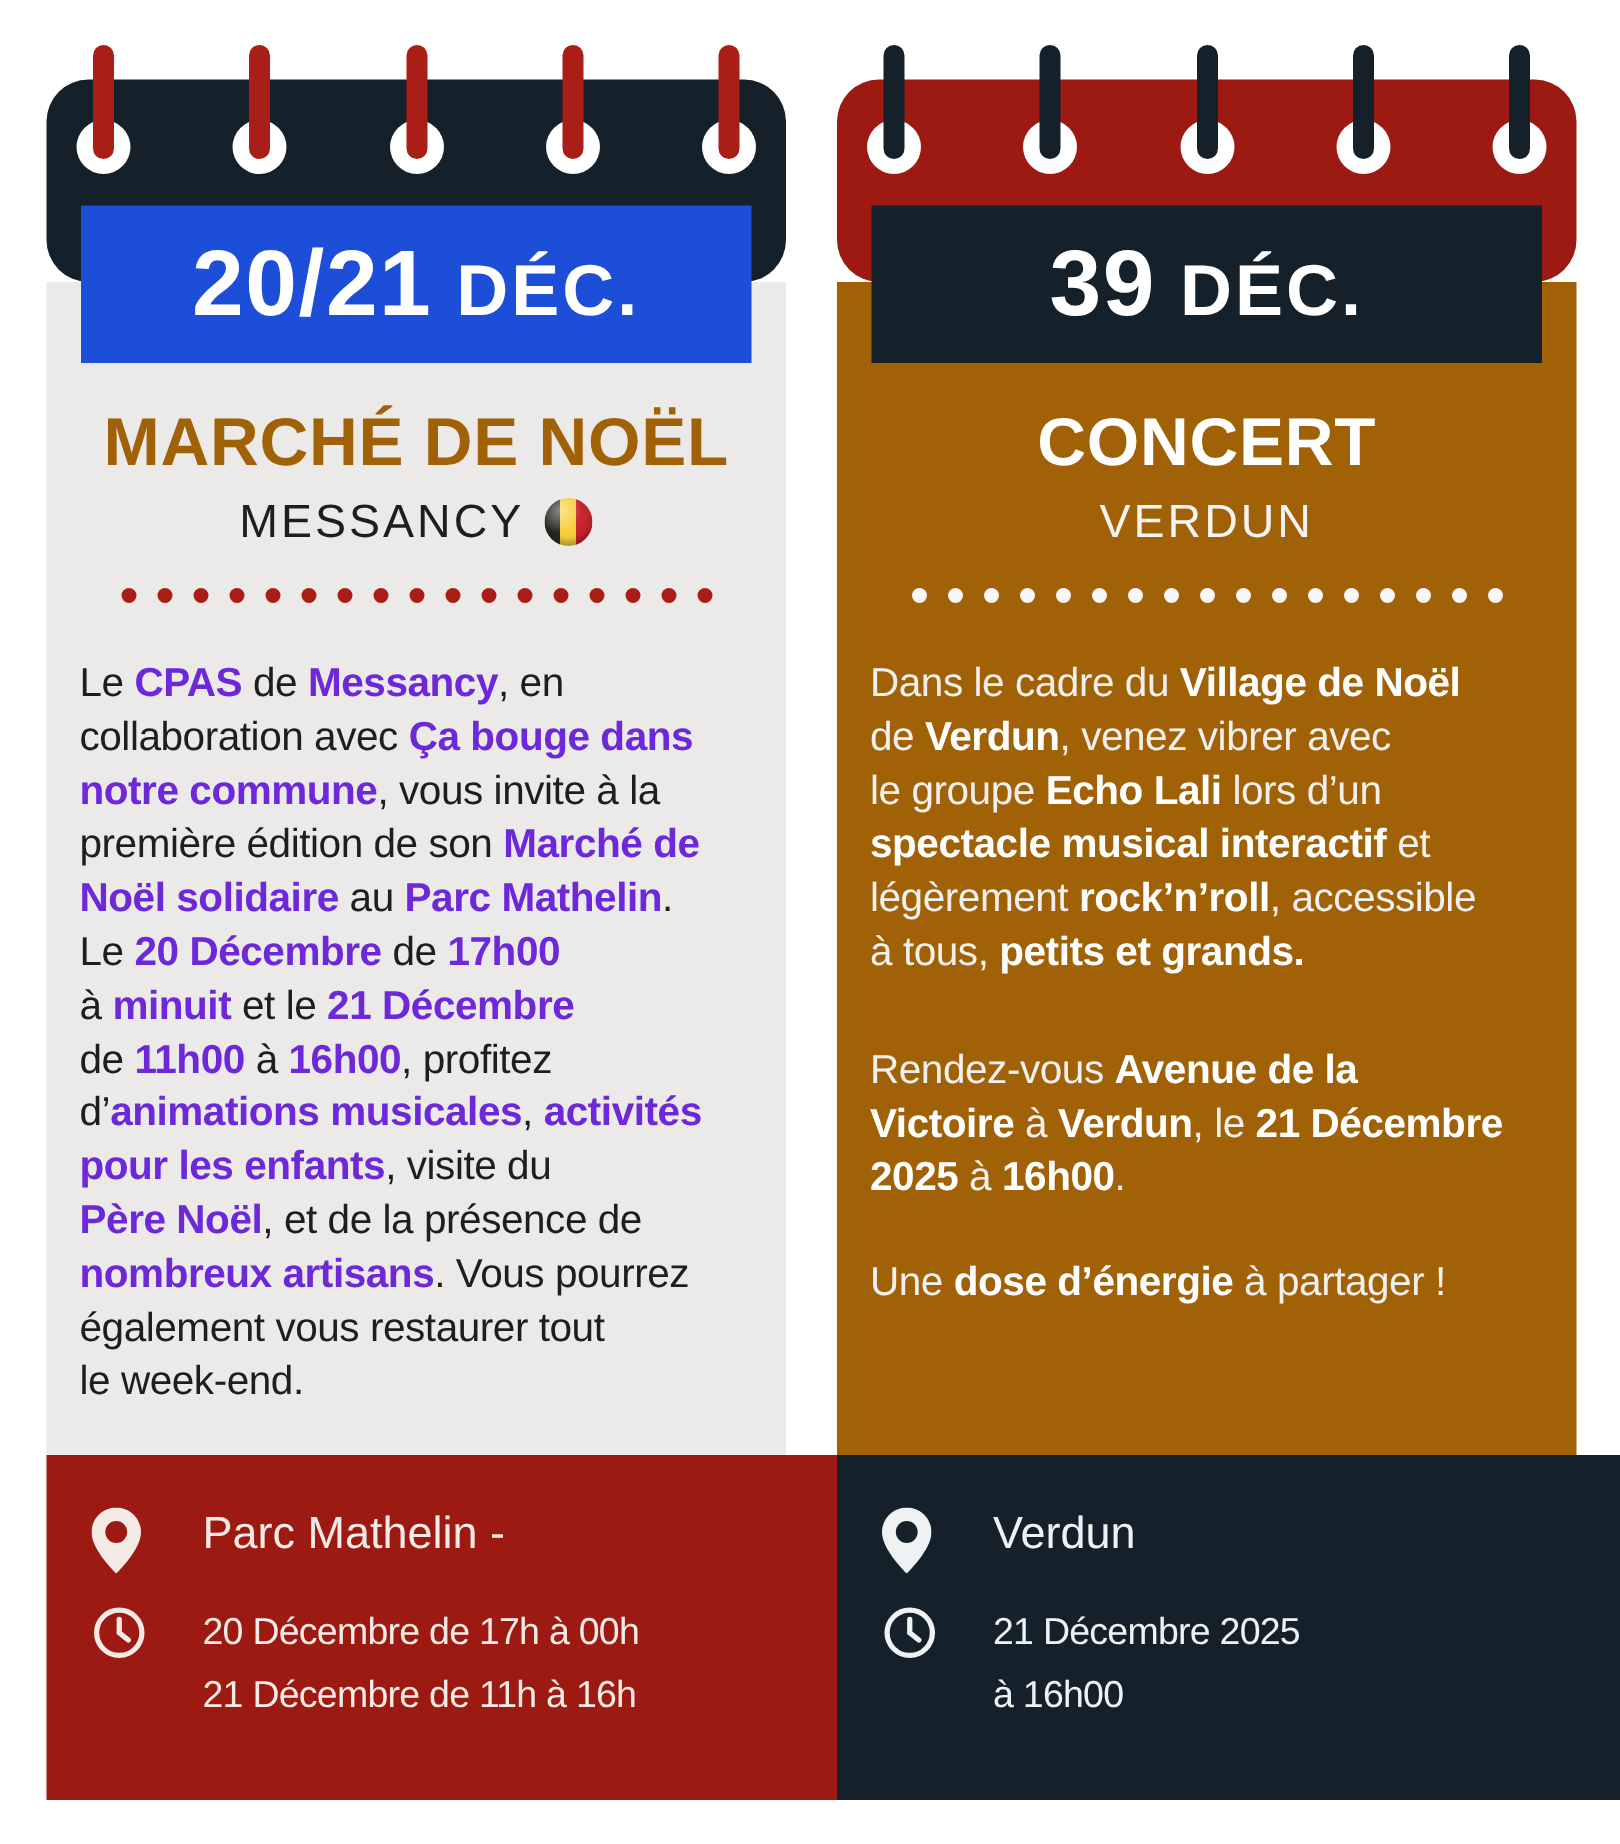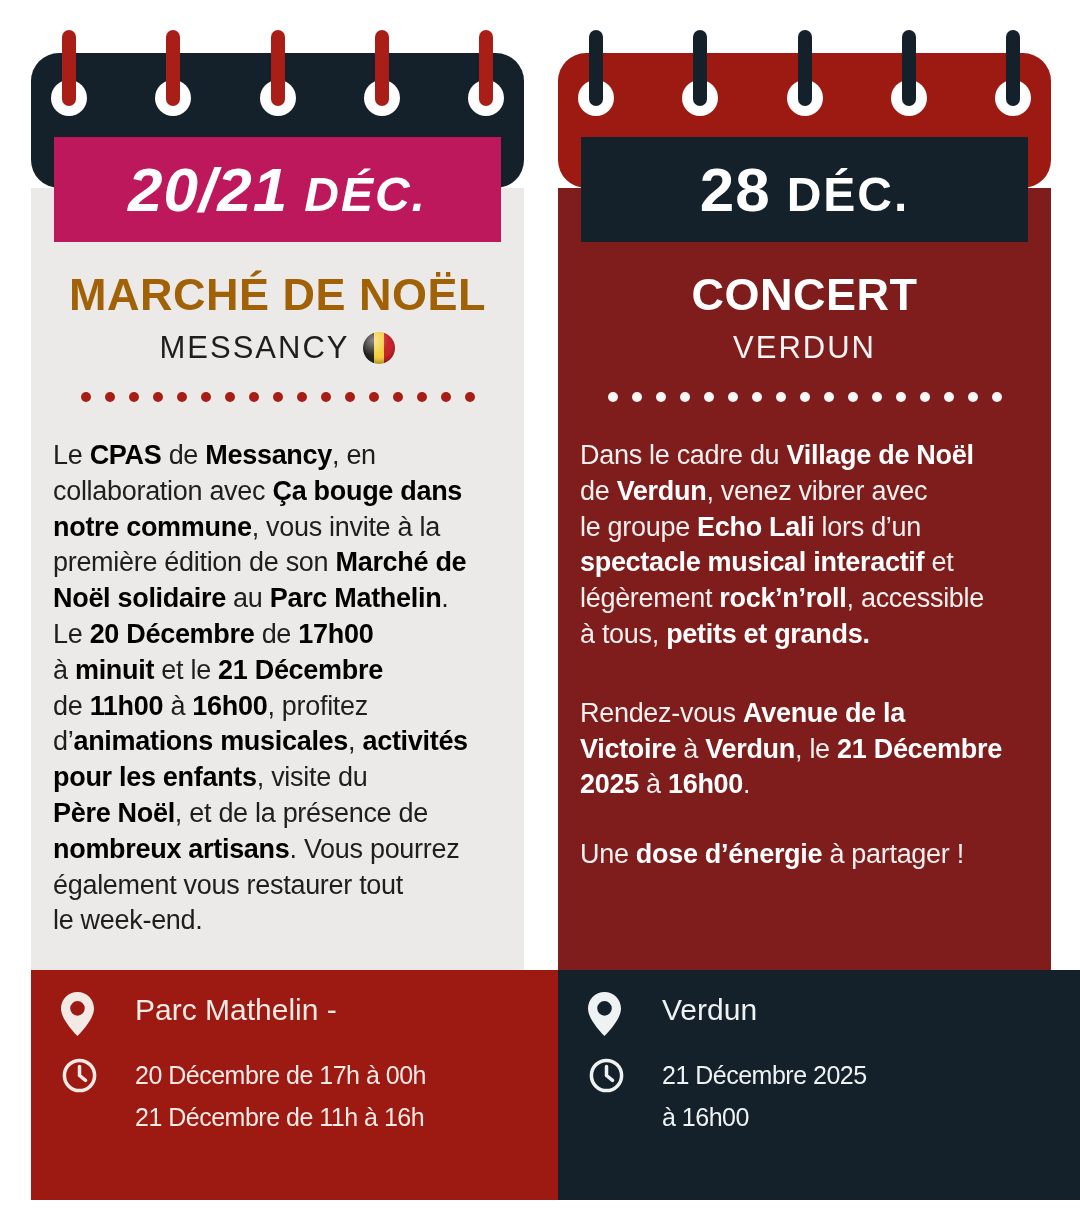--- a/index.html
+++ b/index.html
@@ -21,30 +21,30 @@
           display:flex; justify-content:space-between; padding:0 20px; box-sizing:border-box; z-index:3; }
   .pin { position:relative; width:36px; height:86px; }
   .pin .hole  { position:absolute; bottom:0; left:0; width:36px; height:36px; background:#ffffff; border-radius:50%; }
   .pin .stick { position:absolute; top:0; left:11px; width:14px; height:76px; border-radius:7px; }
   .left  .pin .stick { background:#a91e17; }
   .right .pin .stick { background:#15212a; }
 
   
   .banner { position:absolute; top:137px; left:23px; width:447px; height:105px; z-index:2;
             display:flex; align-items:baseline; justify-content:center; gap:16px; }
-  .left  .banner { background:#be185d;font-style:italic; }
+  .left  .banner { background:#1d4ed8; }
   .right .banner { background:#15212a; }
   .date-main   { font-size:62px; font-weight:800; color:#ffffff; letter-spacing:1px; line-height:105px; }
   .date-suffix { font-size:48px; font-weight:800; color:#ffffff; letter-spacing:2px; }
 
   
   .body { position:absolute; top:188px; left:0; width:493px; height:782px;
           padding:82px 22px 0; box-sizing:border-box; text-align:center; overflow:hidden; }
   .left  .body { background:#ebeae8; color:#1e1e1c; }
-  .right .body { background:#7f1d1d; color:#f1f0ef; }
+  .right .body { background:#a16207; color:#f1f0ef; }
 
   .event-title { font-size:45px; font-weight:800; letter-spacing:0.5px; line-height:50px; }
   .left  .event-title { color:#a16207; }
   .right .event-title { color:#ffffff; }
 
   .subtitle-row { margin-top:10px; display:flex; align-items:center; justify-content:center; gap:14px;
                   font-size:31px; letter-spacing:2px; line-height:36px; }
   .right .subtitle-row { color:#f5f4f3; }
 
   .flag { width:32px; height:32px; border-radius:50%; flex:none;
@@ -54,28 +54,28 @@
     box-shadow: inset 0 -3px 4px rgba(0,0,0,.3); }
 
   .dots { margin-top:26px; display:flex; justify-content:center; gap:14px; height:10px; }
   .dot  { width:10px; height:10px; border-radius:50%; flex:none; }
   .left  .dot { background:#a81d15; }
   .right .dot { background:#f7f7f7; }
 
   .paras { margin-top:36px; text-align:left; font-size:27px; line-height:35.8px; letter-spacing:-0.3px; }
   .tline { white-space:nowrap; }
   .paras .b { font-weight:700; }
-  .left  .paras .b { color:#000000; }
+  .left  .paras .b { color:#6d28d9; }
   .right .paras .b { color:#ffffff; }
   .para + .para { margin-top:43px; }
   .para + .para + .para { margin-top:34px; }
 
   
   .footer { position:absolute; top:970px; left:0; width:590px; height:230px;
-            padding:19px 16px 0 30px; box-sizing:border-box; }
+            padding:32px 16px 0 30px; box-sizing:border-box; }
   .left  .footer { background:#9c1a12; color:#f3eae6; }
   .right .footer { background:#15212a; color:#eef2f3; }
   .frow  { display:flex; margin-bottom:18px; }
   .ficon { width:74px; flex:none; padding-top:3px; }
   .ftext { font-size:30px; line-height:42px; text-align:left; }
   .ftext.time { font-size:25px; letter-spacing:-0.5px; white-space:nowrap; }
   .ficon svg { display:block; }
 </style>
 </head>
 <body>
@@ -198,21 +198,21 @@
       <div class="pin">
           <span class="hole"></span>
           <span class="stick"></span>
         </div>
       <div class="pin">
           <span class="hole"></span>
           <span class="stick"></span>
         </div>
     </div>
     <div class="banner">
-      <span class="date-main">28</span>
+      <span class="date-main">39</span>
       <span class="date-suffix">DÉC.</span>
     </div>
     <div class="body">
       <div class="event-title">CONCERT</div>
       <div class="subtitle-row">
         <span>VERDUN</span>
       </div>
       <div class="dots">
           <span class="dot"></span>
           <span class="dot"></span>

